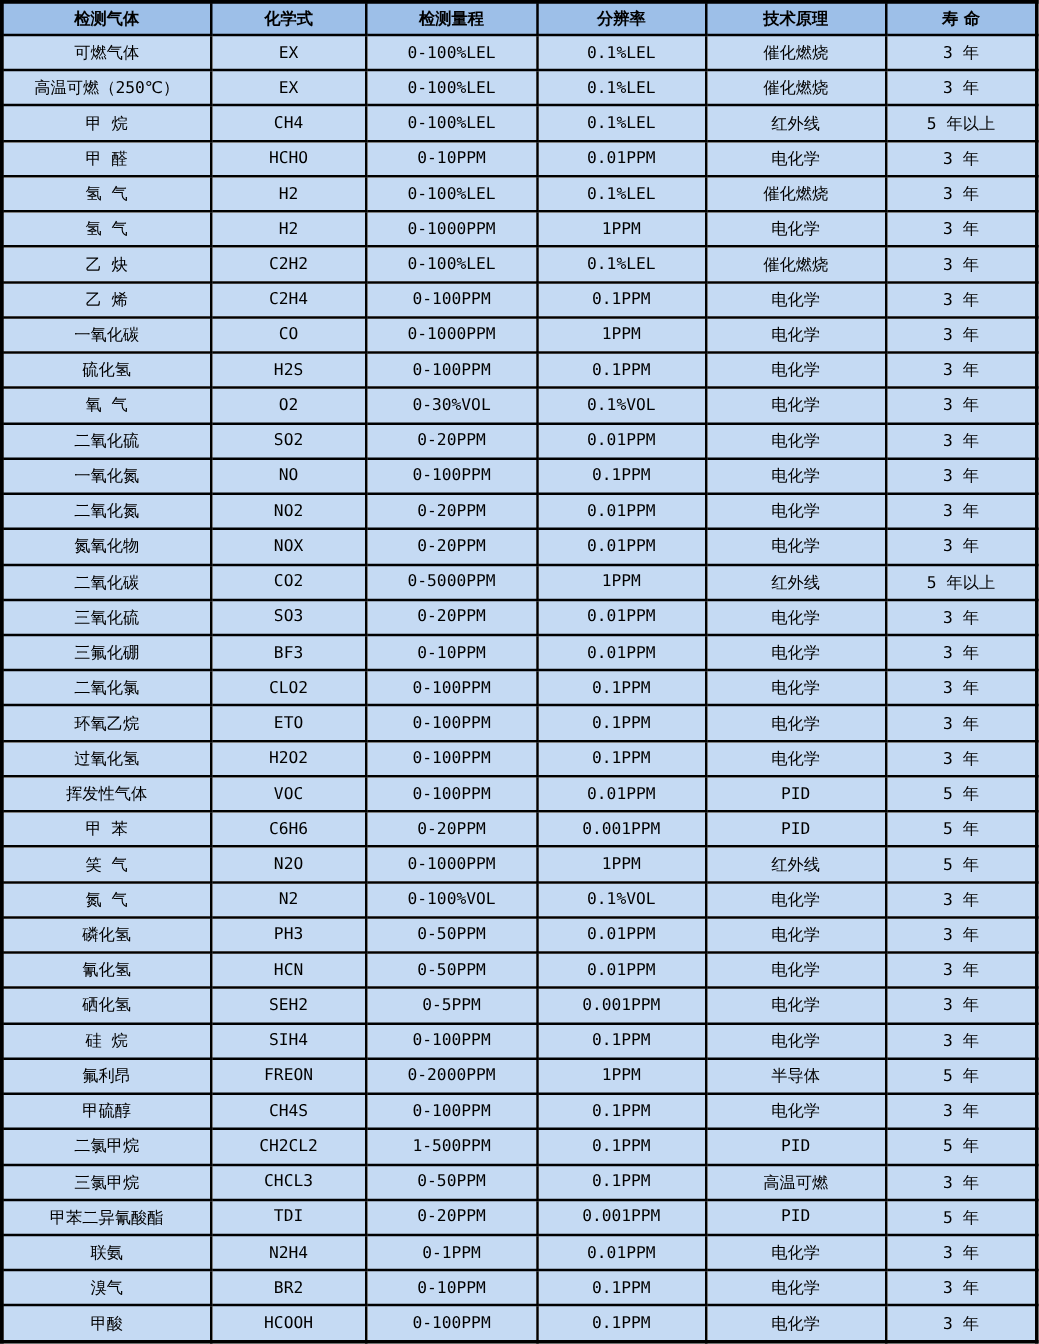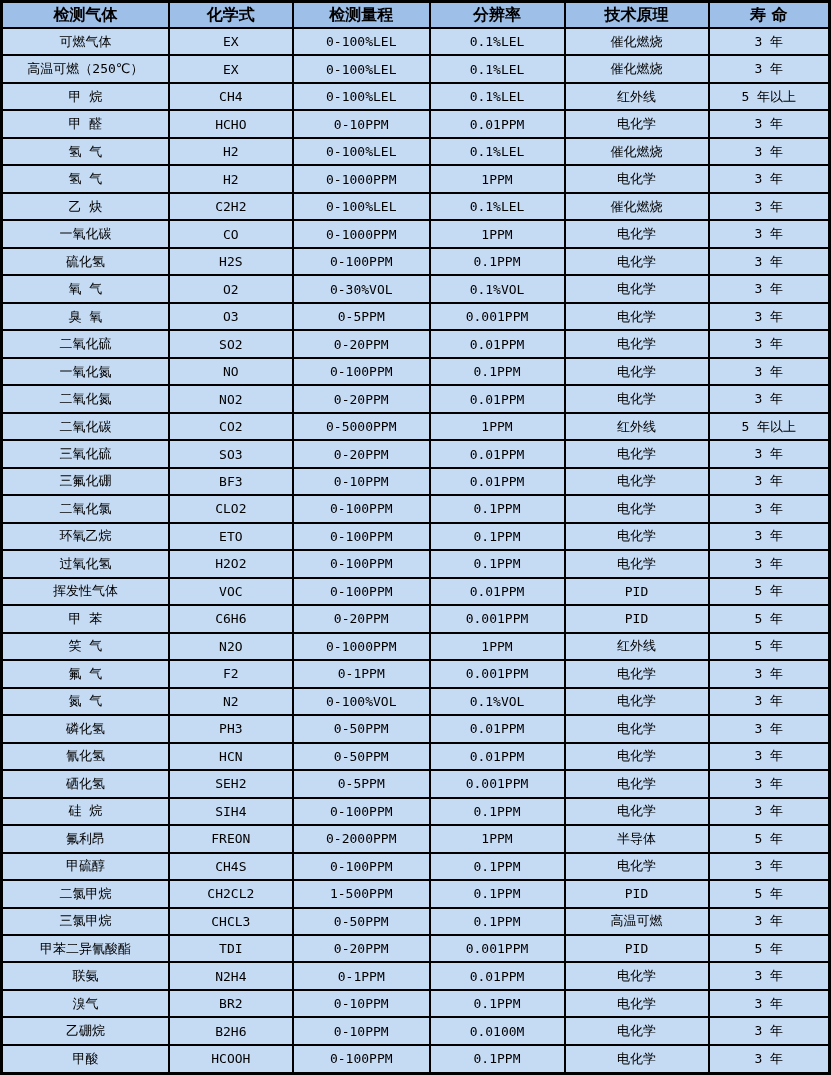--- a/index.html
+++ b/index.html
@@ -16,21 +16,21 @@
     border-collapse: collapse;
     table-layout: fixed;
     border: 3px solid #000000;
     font-family: "DejaVu Sans Mono", "DejaVu Sans", monospace, sans-serif;
     color: #000000;
   }
   table.spec-table th {
     background: #9DBFE8;
     font-family: "DejaVu Sans", "Liberation Sans", sans-serif;
     font-weight: bold;
-    font-size: 16px;
+    font-size: 13px;
     height: 24px;
   }
   table.spec-table td {
     background: #C5DAF3;
     font-size: 13px;
     height: 21px;
     white-space: nowrap;
     overflow: hidden;
   }
   table.spec-table th,
@@ -114,20 +114,28 @@
       </tr>
       <tr>
         <td>乙 炔</td>
         <td>C2H2</td>
         <td>0-100%LEL</td>
         <td>0.1%LEL</td>
         <td>催化燃烧</td>
         <td>3 年</td>
       </tr>
       <tr>
+        <td>乙 烯</td>
+        <td>C2H4</td>
+        <td>0-100PPM</td>
+        <td>0.1PPM</td>
+        <td>电化学</td>
+        <td>3 年</td>
+      </tr>
+      <tr>
         <td>一氧化碳</td>
         <td>CO</td>
         <td>0-1000PPM</td>
         <td>1PPM</td>
         <td>电化学</td>
         <td>3 年</td>
       </tr>
       <tr>
         <td>硫化氢</td>
         <td>H2S</td>
@@ -138,46 +146,46 @@
       </tr>
       <tr>
         <td>氧 气</td>
         <td>O2</td>
         <td>0-30%VOL</td>
         <td>0.1%VOL</td>
         <td>电化学</td>
         <td>3 年</td>
       </tr>
       <tr>
-        <td>臭 氧</td>
-        <td>O3</td>
-        <td>0-5PPM</td>
-        <td>0.001PPM</td>
-        <td>电化学</td>
-        <td>3 年</td>
-      </tr>
-      <tr>
         <td>二氧化硫</td>
         <td>SO2</td>
         <td>0-20PPM</td>
         <td>0.01PPM</td>
         <td>电化学</td>
         <td>3 年</td>
       </tr>
       <tr>
         <td>一氧化氮</td>
         <td>NO</td>
         <td>0-100PPM</td>
         <td>0.1PPM</td>
         <td>电化学</td>
         <td>3 年</td>
       </tr>
       <tr>
         <td>二氧化氮</td>
         <td>NO2</td>
+        <td>0-20PPM</td>
+        <td>0.01PPM</td>
+        <td>电化学</td>
+        <td>3 年</td>
+      </tr>
+      <tr>
+        <td>氮氧化物</td>
+        <td>NOX</td>
         <td>0-20PPM</td>
         <td>0.01PPM</td>
         <td>电化学</td>
         <td>3 年</td>
       </tr>
       <tr>
         <td>二氧化碳</td>
         <td>CO2</td>
         <td>0-5000PPM</td>
         <td>1PPM</td>
@@ -240,28 +248,20 @@
         <td>PID</td>
         <td>5 年</td>
       </tr>
       <tr>
         <td>笑 气</td>
         <td>N2O</td>
         <td>0-1000PPM</td>
         <td>1PPM</td>
         <td>红外线</td>
         <td>5 年</td>
-      </tr>
-      <tr>
-        <td>氟 气</td>
-        <td>F2</td>
-        <td>0-1PPM</td>
-        <td>0.001PPM</td>
-        <td>电化学</td>
-        <td>3 年</td>
       </tr>
       <tr>
         <td>氮 气</td>
         <td>N2</td>
         <td>0-100%VOL</td>
         <td>0.1%VOL</td>
         <td>电化学</td>
         <td>3 年</td>
       </tr>
       <tr>
@@ -346,28 +346,20 @@
       </tr>
       <tr>
         <td>溴气</td>
         <td>BR2</td>
         <td>0-10PPM</td>
         <td>0.1PPM</td>
         <td>电化学</td>
         <td>3 年</td>
       </tr>
       <tr>
-        <td>乙硼烷</td>
-        <td>B2H6</td>
-        <td>0-10PPM</td>
-        <td>0.0100M</td>
-        <td>电化学</td>
-        <td>3 年</td>
-      </tr>
-      <tr>
         <td>甲酸</td>
         <td>HCOOH</td>
         <td>0-100PPM</td>
         <td>0.1PPM</td>
         <td>电化学</td>
         <td>3 年</td>
       </tr>
     </tbody>
 </table>
 

